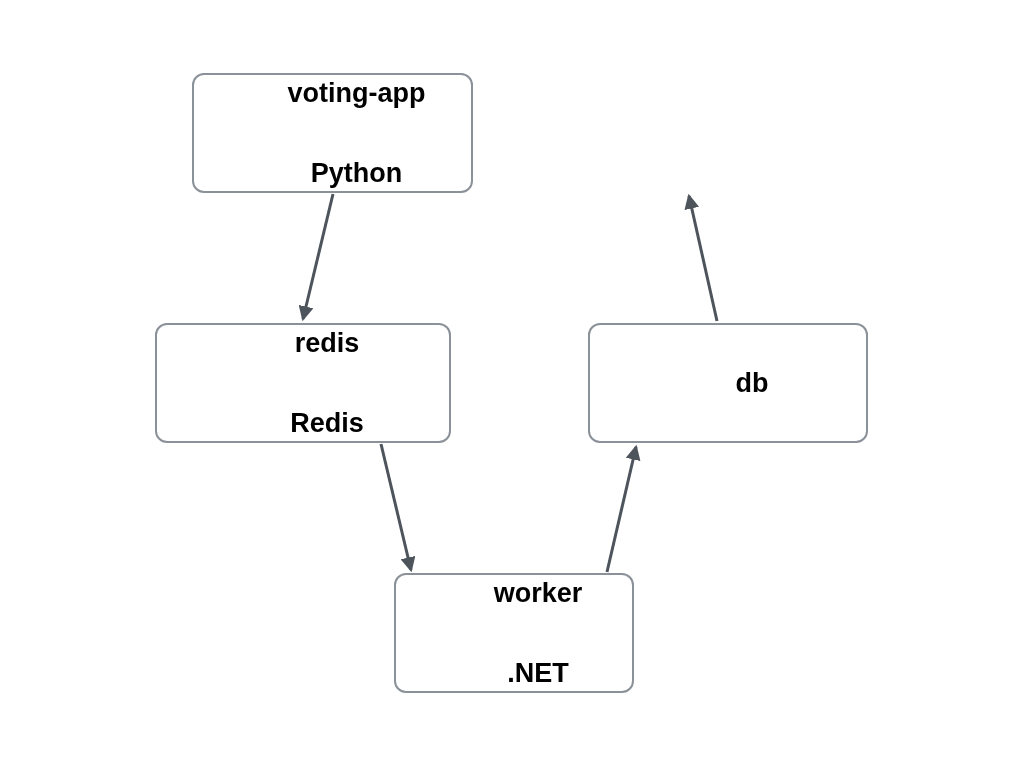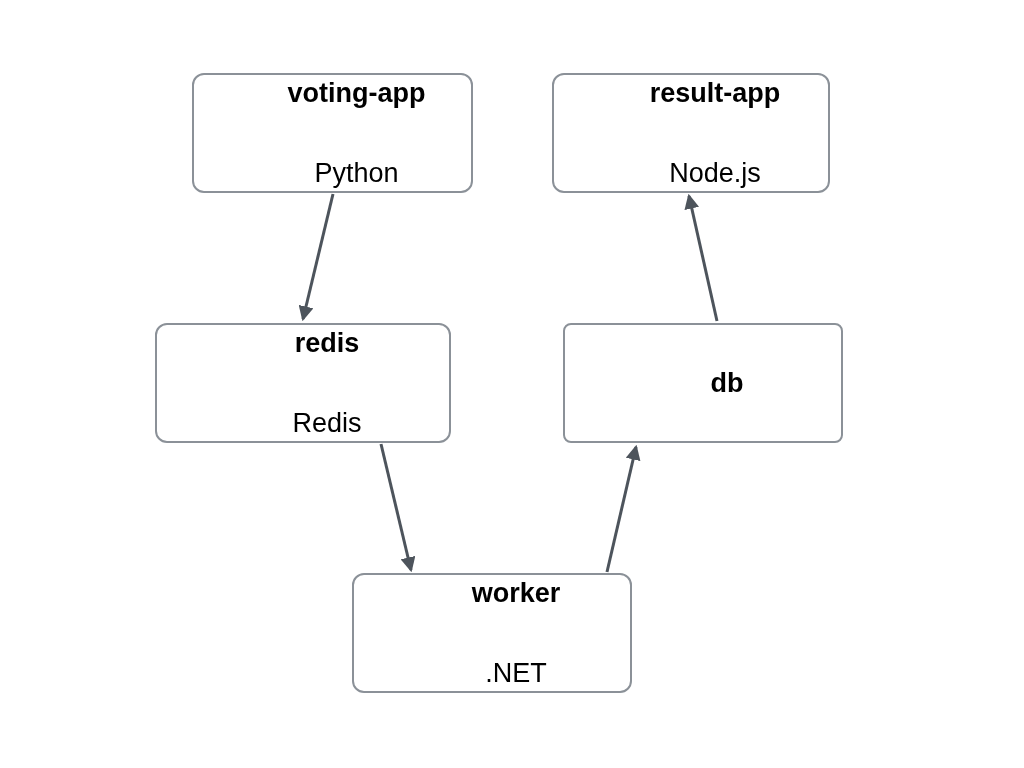--- a/index.html
+++ b/index.html
@@ -45,27 +45,27 @@
     flex-direction: column;
     align-items: center;
     justify-content: center;
     text-align: center;
     color: var(--text, #000000);
     line-height: 35px;
     font-size: 27px;
     padding-left: 48px;
   }
   .node .title   { font-weight: 700; }
-  .node .subtitle{ font-weight: 400; margin-top: 45px; }
+  .node .subtitle{ font-weight: 700; margin-top: 45px; }
 
   .n-voting-app { left: 192px; top: 73px;  width: 281px; height: 120px; }
   .n-result-app { left: 552px; top: 73px;  width: 278px; height: 120px; }
   .n-redis      { left: 155px; top: 323px; width: 296px; height: 120px; }
-  .n-db         { left: 563px; top: 323px; width: 280px; height: 120px; border-radius: 8px; }
-  .n-worker     { left: 352px; top: 573px; width: 280px; height: 120px; }
+  .n-db         { left: 588px; top: 323px; width: 280px; height: 120px; }
+  .n-worker     { left: 394px; top: 573px; width: 240px; height: 120px; }
 </style>
 </head>
 <body>
 
 <div class="canvas">
 
   <svg class="edges" width="1024" height="768" viewBox="0 0 1024 768">
     <defs>
       <marker id="arrowhead" viewBox="0 0 10 10" refX="8.5" refY="5" markerWidth="5" markerHeight="5" orient="auto">
         <path d="M 0 0 L 10 5 L 0 10 z"></path>
@@ -75,24 +75,20 @@
     <path class="edge" d="M 381 444 L 411 570" marker-end="url(#arrowhead)"></path>
     <path class="edge" d="M 607 572 L 636 447" marker-end="url(#arrowhead)"></path>
     <path class="edge" d="M 717 321 L 689 196" marker-end="url(#arrowhead)"></path>
   </svg>
 
   <div class="node n-voting-app">
     <div class="title">voting-app</div>
     <div class="subtitle">Python</div>
   </div>
 
-  <div class="node n-result-app">
-    <div class="title">result-app</div>
-    <div class="subtitle">Node.js</div>
-  </div>
 
   <div class="node n-redis">
     <div class="title">redis</div>
     <div class="subtitle">Redis</div>
   </div>
 
   <div class="node n-db">
     <div class="title">db</div>
   </div>
 

